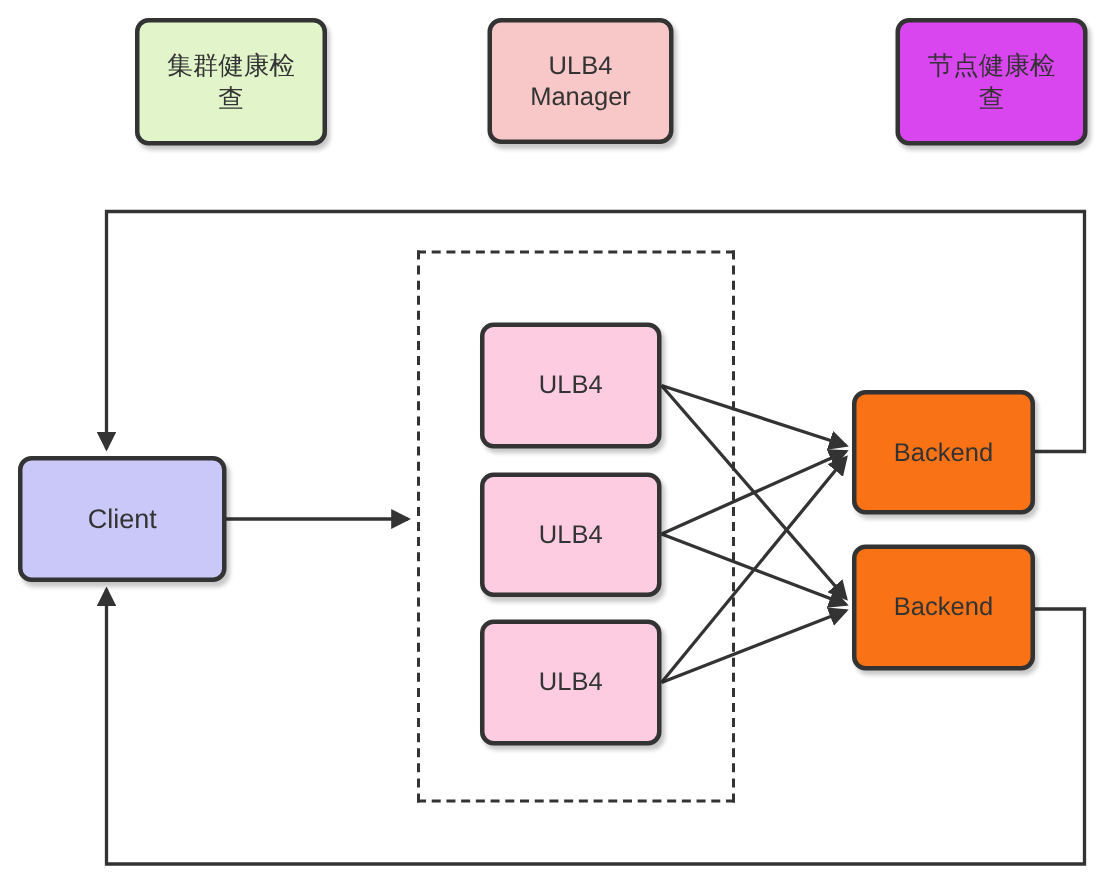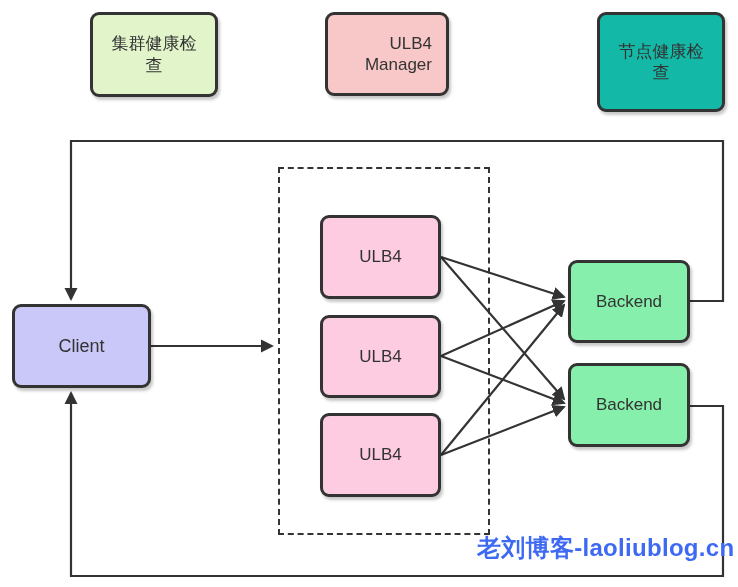--- a/index.html
+++ b/index.html
@@ -31,42 +31,42 @@
     justify-content: center;
     text-align: center;
     color: #333333;
     font-size: 17px;
     line-height: 1.25;
     box-shadow: 2px 3px 3px rgba(0,0,0,0.22);
     z-index: 2;
   }
   .box .lbl { display: inline-block; }
   #box-cluster-health { left: 90px;  top: 12px;  width: 128px; height: 85px; background: #e2f4ca; }
-  #box-ulb4-manager   { left: 325px; top: 12px;  width: 124px; height: 84px; background: #f8c7c7; text-align: right; }
-  #box-node-health    { left: 597px; top: 12px;  width: 128px; height: 100px; background: #14b8a6; }
+  #box-ulb4-manager   { left: 325px; top: 12px;  width: 124px; height: 84px; background: #f8c7c7; }
+  #box-node-health    { left: 597px; top: 12px;  width: 128px; height: 85px; background: #d946ef; }
   #box-cluster-health .lbl, #box-node-health .lbl { max-width: 92px; }
   #box-ulb4-manager .lbl { max-width: 90px; }
 
   #box-client { left: 12px; top: 304px; width: 139px; height: 84px; background: #cac8f8; font-size: 18px; }
 
   #ulb-cluster-frame {
     position: absolute;
     left: 278px; top: 167px;
     width: 212px; height: 368px;
     box-sizing: border-box;
     border: 2px dashed #333333;
     background: transparent;
     z-index: 0;
   }
   .ulb-node { left: 320px; width: 121px; height: 84px; background: #fdcce0; text-align: center; }
   #ulb-node-1 { top: 215px; }
   #ulb-node-2 { top: 315px; height: 83px; }
   #ulb-node-3 { top: 413px; }
 
-  .backend-node { left: 568px; width: 122px; height: 83px; background: #86efac; }
+  .backend-node { left: 568px; width: 122px; height: 83px; background: #f97316; }
   #backend-node-1 { top: 260px; }
   #backend-node-2 { top: 363px; height: 84px; }
 
   #watermark {
     position: absolute;
     left: 477px; top: 532px;
     z-index: 3;
     font-size: 24px;
     font-weight: bold;
     letter-spacing: 0.3px;
@@ -128,15 +128,14 @@
     <span class="lbl">ULB4</span>
   </div>
 
   <div class="box backend-node" id="backend-node-1">
     <span class="lbl">Backend</span>
   </div>
   <div class="box backend-node" id="backend-node-2">
     <span class="lbl">Backend</span>
   </div>
 
-  <div id="watermark">老刘博客-laoliublog.cn</div>
 
 </div>
 
 </body></html>

